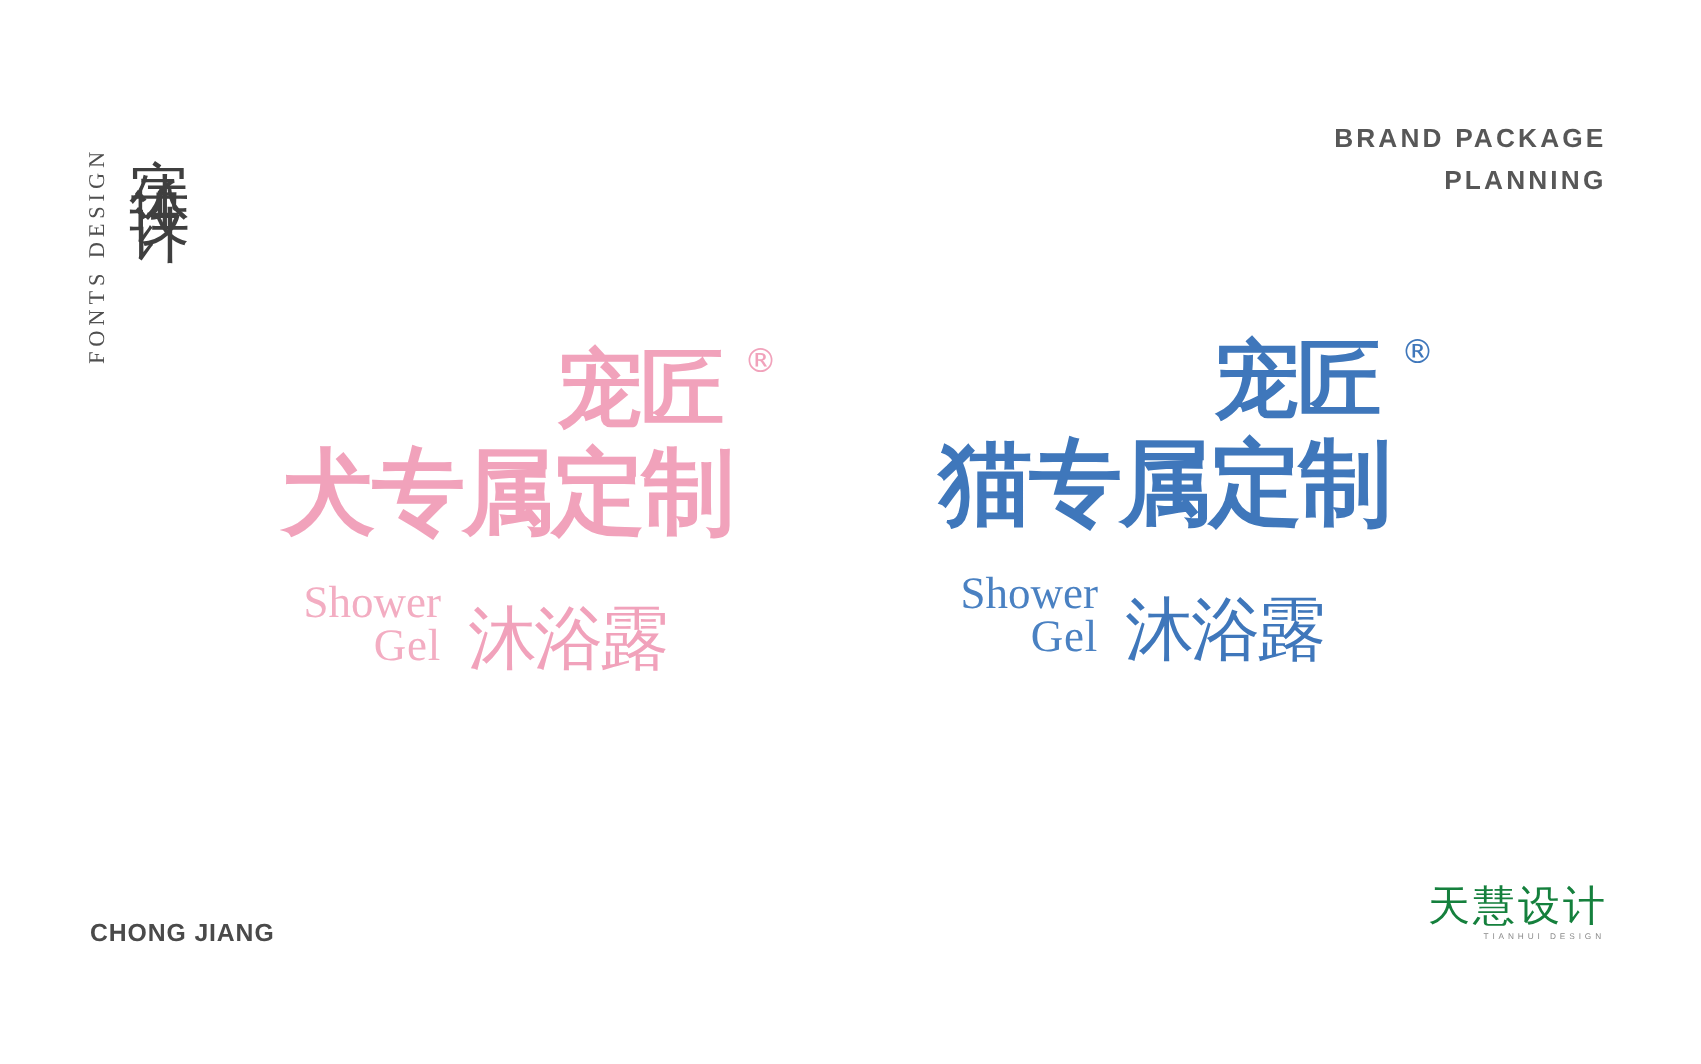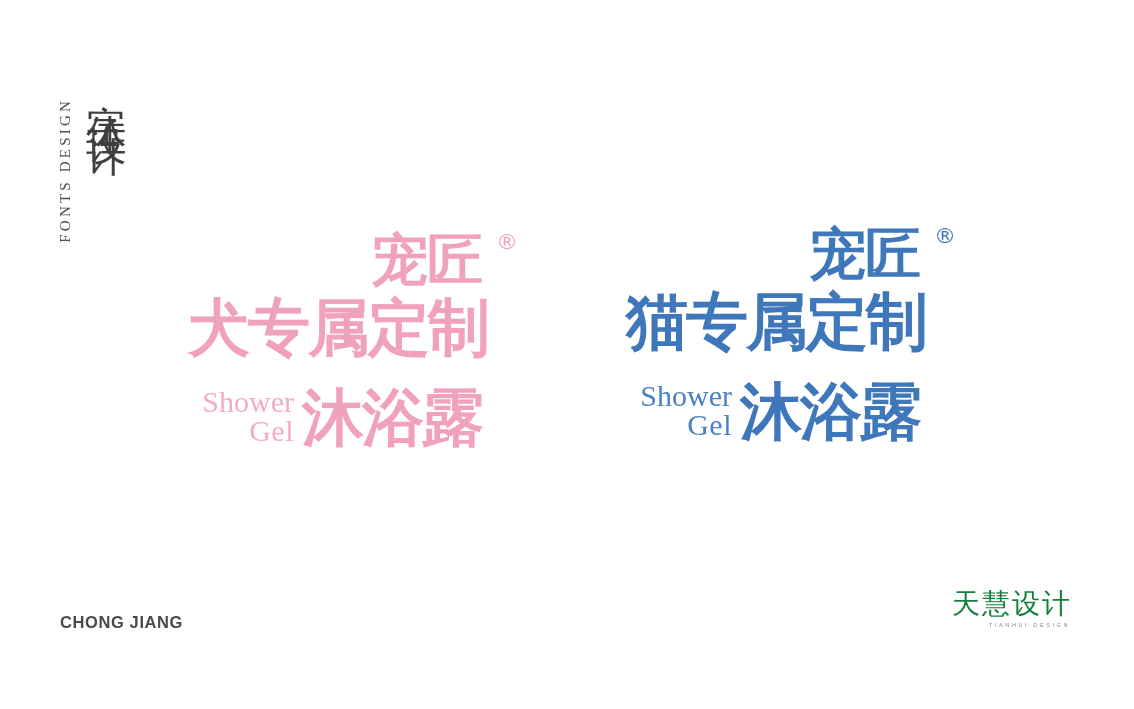--- a/index.html
+++ b/index.html
@@ -128,25 +128,25 @@
     font-size: 30px;
     line-height: 0.97;
     text-align: right;
     width: 134px;
     padding-bottom: 4px;
     white-space: nowrap;
   }
   .shower-gel .l2 { letter-spacing: 0.5px; }
   .product-cn {
     font-family: "DejaVu Sans", "Liberation Sans", sans-serif;
-    font-size: 62px;
-    font-weight: bold;
+    font-size: 46px;
+    font-weight: normal;
     letter-spacing: -2px;
     line-height: 1.02;
-    margin-left: 8px;
+    margin-left: 18px;
     white-space: nowrap;
   }
 
   
   .pink .brand-cn,
   .pink .reg-mark,
   .pink .tag-cn,
   .pink .product-cn { color: #f1a2bb; }
   .pink .shower-gel { color: #f3adc2; }
 
@@ -204,20 +204,24 @@
 </head>
 <body>
 
 <div class="canvas">
 
   <div class="vert-block">
     <div class="vert-en">FONTS DESIGN</div>
     <div class="vert-cn">字体设计</div>
   </div>
 
+  <div class="brand-heading">
+    <div>BRAND PACKAGE</div>
+    <div>PLANNING</div>
+  </div>
 
   <div class="lockup pink">
     <div class="row-brand">
       <span class="brand-cn">宠匠</span>
       <span class="reg-mark">®</span>
     </div>
     <div class="row-tag">
       <span class="tag-cn">犬专属定制</span>
     </div>
     <div class="row-product">

